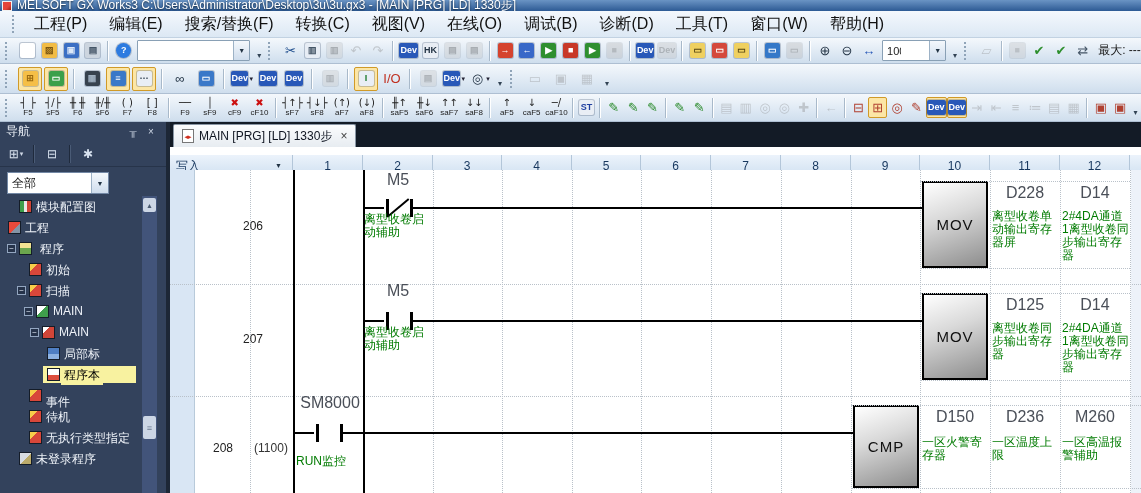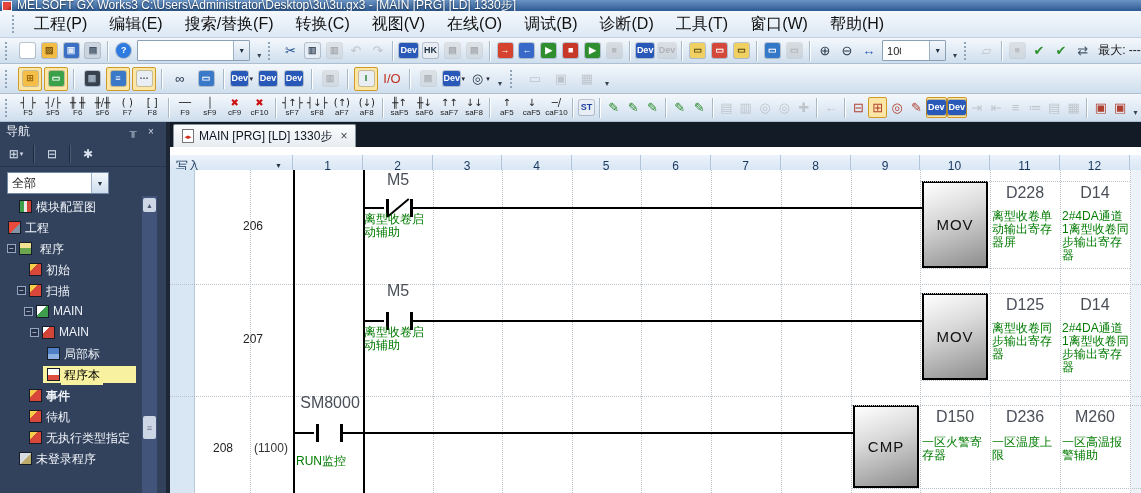--- a/index.html
+++ b/index.html
@@ -591,21 +591,21 @@
           <span class="ti ti-label" style="left: 47px; top: 4px;"></span>
           <span class="tlab" style="left: 61px; top: 2px;">局部标</span>
         </div>
         <div class="trow sel">
           <span class="selband" style="left: 43px; width: 93px;"></span>
           <span class="ti ti-body" style="left: 47px; top: 4px;"></span>
           <span class="tlab" style="left: 61px; top: 2px;">程序本</span>
         </div>
         <div class="trow">
           <span class="ti ti-exec" style="left: 29px; top: 4px;"></span>
-          <span class="tlab" style="left: 43px; top: 2px; font-weight: bold;">事件</span>
+          <span class="tlab" style="left: 43px; top: 8px;">事件</span>
         </div>
         <div class="trow">
           <span class="ti ti-exec" style="left: 29px; top: 4px;"></span>
           <span class="tlab" style="left: 43px; top: 2px;">待机</span>
         </div>
         <div class="trow">
           <span class="ti ti-exec" style="left: 29px; top: 4px;"></span>
           <span class="tlab" style="left: 43px; top: 2px;">无执行类型指定</span>
         </div>
         <div class="trow">

